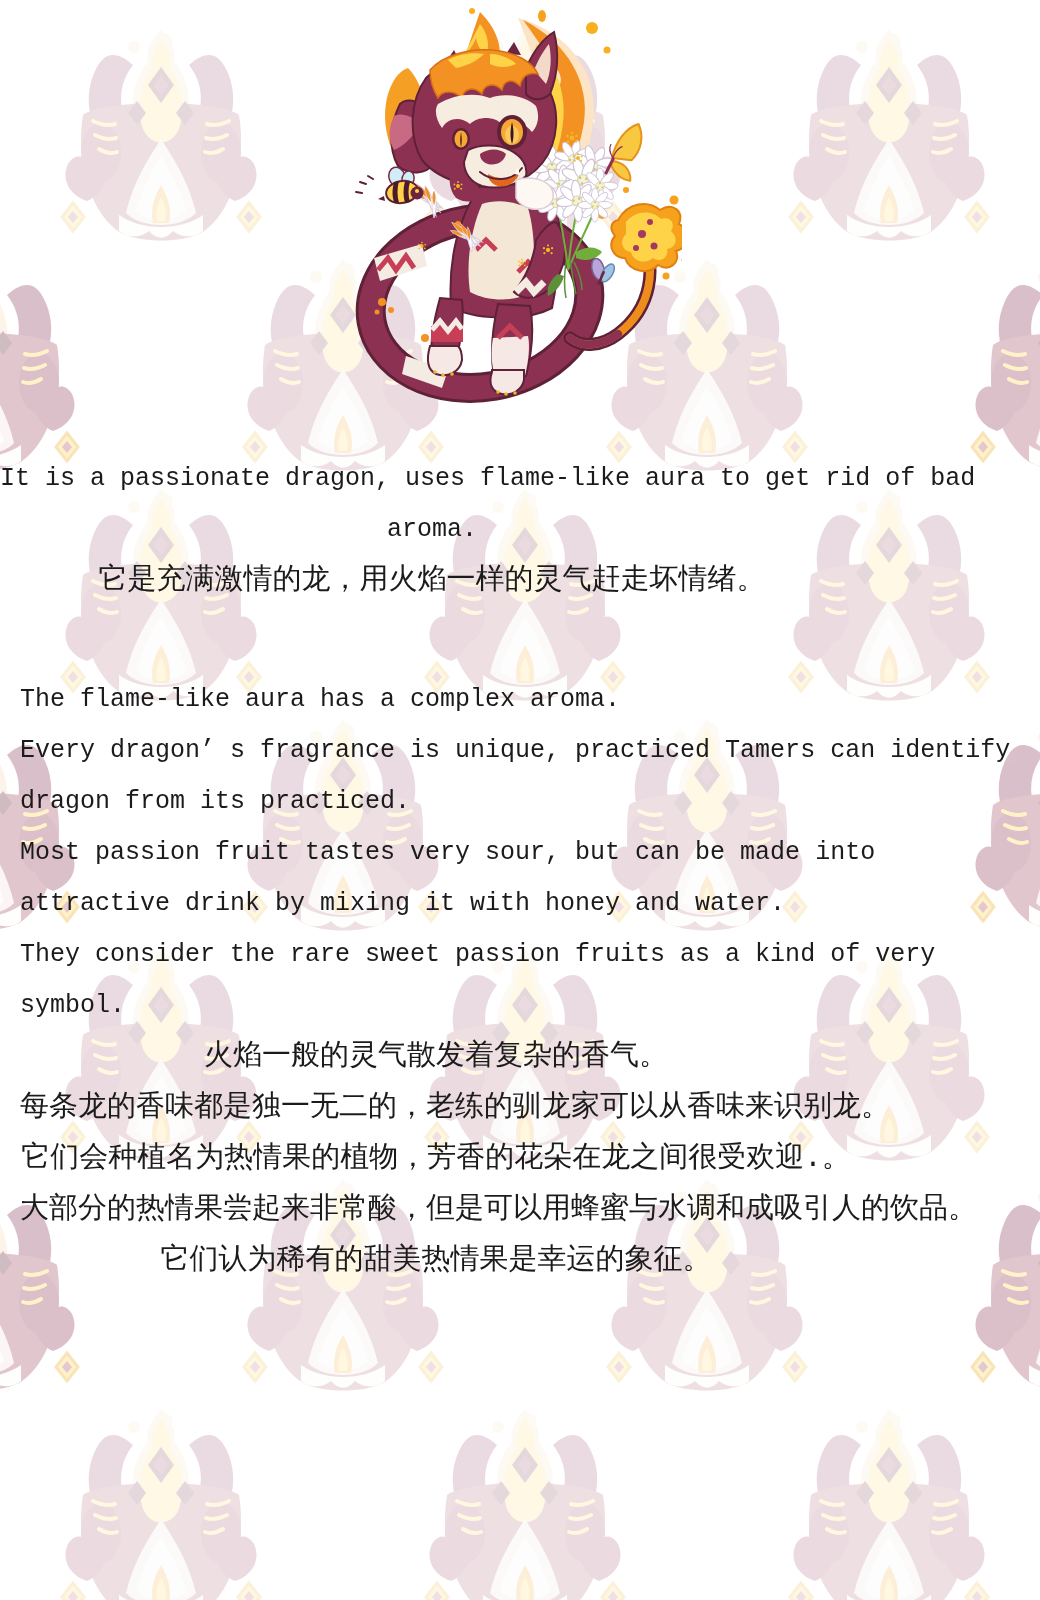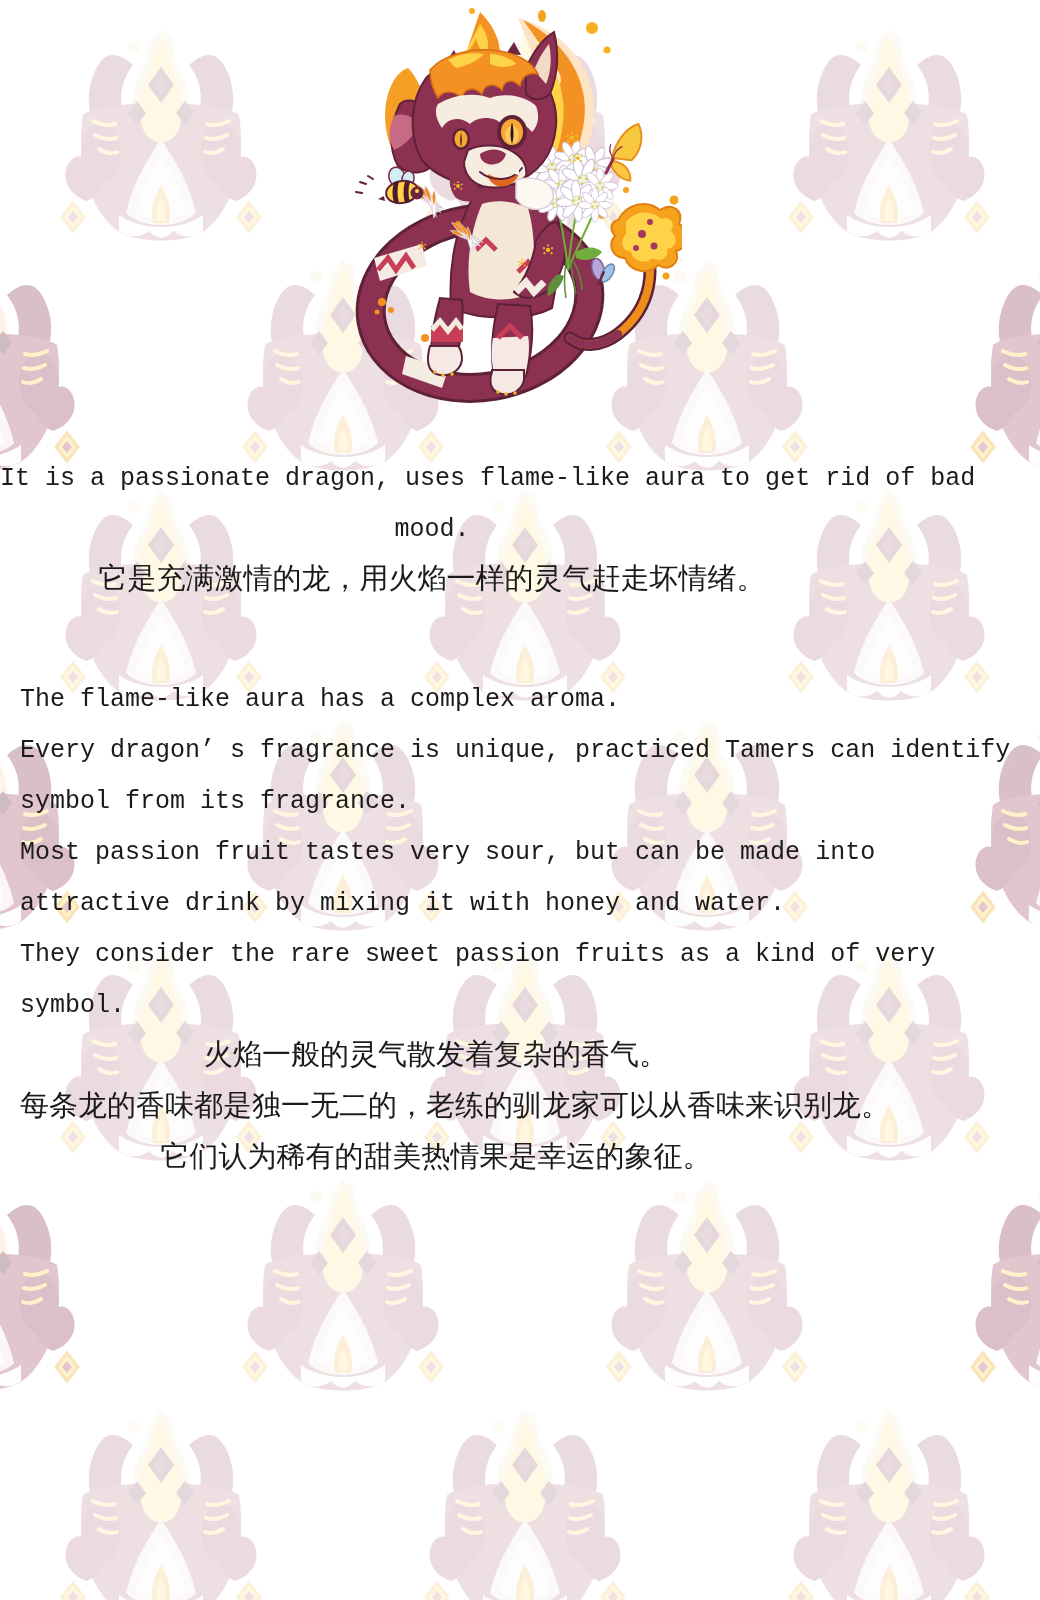--- a/index.html
+++ b/index.html
@@ -323,28 +323,30 @@
 
   <g transform="translate(272,268) rotate(10)">
     <ellipse cx="-5" cy="-6" rx="6" ry="11" fill="#b9a6d8" stroke="#7a5f93" stroke-width="1.5" transform="rotate(-25 -5 -6)"></ellipse>
     <ellipse cx="5" cy="-4" rx="5" ry="10" fill="#9ec5e8" stroke="#6a86ad" stroke-width="1.5" transform="rotate(22 5 -4)"></ellipse>
     <path d="M-2,8 L1,-4" stroke="#6d2440" stroke-width="2.5" stroke-linecap="round"></path>
   </g>
 </svg>
 
 <div class="intro">
   <div class="line en">It is a passionate dragon, uses flame-like aura to get rid of bad</div>
-  <div class="line en">mood.</div>
+  <div class="line en">aroma.</div>
   <div class="line zh">它是充满激情的龙，用火焰一样的灵气赶走坏情绪。</div>
 </div>
 
 <div class="bodytext">
   <div class="line en">The flame-like aura has a complex aroma.</div>
   <div class="line en">Every dragon’ s fragrance is unique, practiced Tamers can identify</div>
-  <div class="line en">symbol from its fragrance.</div>
+  <div class="line en">dragon from its practiced.</div>
   <div class="line en">Most passion fruit tastes very sour, but can be made into</div>
   <div class="line en">attractive drink by mixing it with honey and water.</div>
   <div class="line en">They consider the rare sweet passion fruits as a kind of very</div>
   <div class="line en">symbol.</div>
   <div class="line zh">火焰一般的灵气散发着复杂的香气。</div>
   <div class="line zh">每条龙的香味都是独一无二的，老练的驯龙家可以从香味来识别龙。</div>
+  <div class="line zh">它们会种植名为热情果的植物，芳香的花朵在龙之间很受欢迎.。</div>
+  <div class="line zh">大部分的热情果尝起来非常酸，但是可以用蜂蜜与水调和成吸引人的饮品。</div>
   <div class="line zh">它们认为稀有的甜美热情果是幸运的象征。</div>
 </div>
 
 </body></html>

